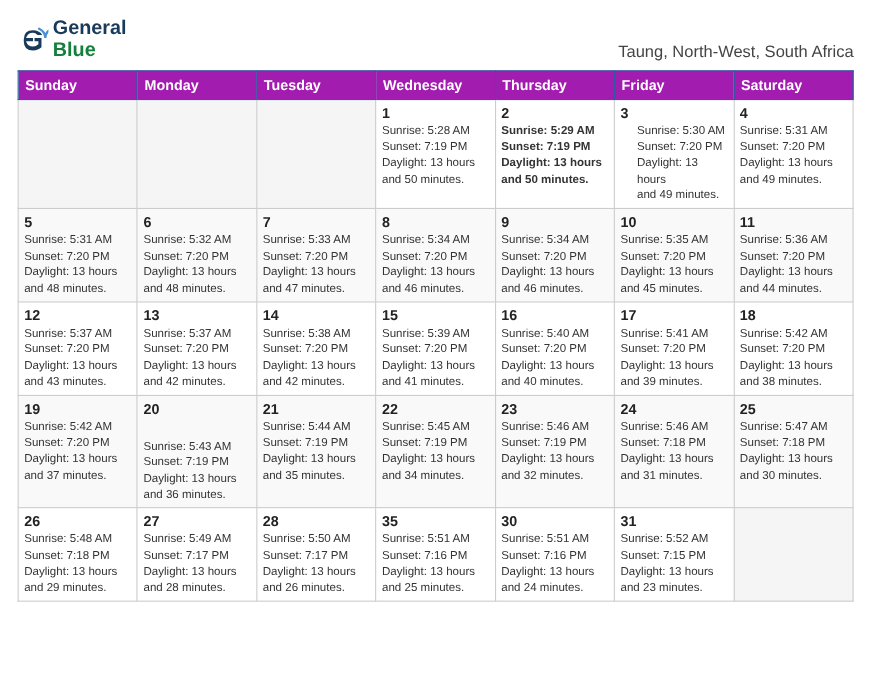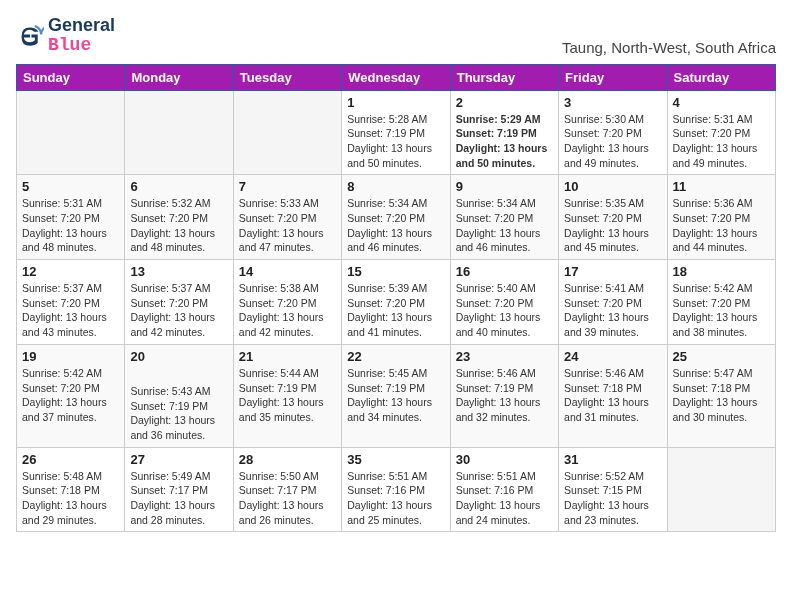--- a/index.html
+++ b/index.html
@@ -89,21 +89,21 @@
 <body>
 
 <div class="header">
   <div class="logo">
     <svg class="logo-icon" viewBox="0 0 40 40" xmlns="http://www.w3.org/2000/svg">
       <path d="M8 20 Q8 8 20 8 Q28 8 32 14 L26 14 Q23 11 20 11 Q13 11 11 18 L20 18 L20 22 L11 22 Q13 29 20 29 Q24 29 27 26 L27 22 L22 22 L22 18 L31 18 L31 30 Q27 34 20 34 Q8 34 8 22 Z" fill="#1a3a5c"></path>
       <path d="M28 6 Q36 10 36 18 Q36 10 44 6" fill="none" stroke="#4a90d9" stroke-width="3" stroke-linecap="round"></path>
     </svg>
     <div class="logo-text">
       <div>General</div>
-      <div style="color:#ec4899;font-family:Liberation Mono, monospace;">Blue</div>
+      <div style="color:#15803d;">Blue</div>
     </div>
   </div>
   <div class="title-block">
     <div class="location-title">Taung, North-West, South Africa</div>
   </div>
 </div>
 
 <table class="calendar">
   <thead>
     <tr>
@@ -130,21 +130,21 @@
         </td>
         <td>
           <span class="day-number">2</span>
           <div class="day-info" style="white-space: pre-line; font-weight: bold;">Sunrise: 5:29 AM
 Sunset: 7:19 PM
 Daylight: 13 hours
 and 50 minutes.</div>
         </td>
         <td>
           <span class="day-number">3</span>
-          <div class="day-info" style="white-space: pre-line;">Sunrise: 5:30 AM
+          <div class="day-info" style="white-space: pre-line; margin-left: 15px;">Sunrise: 5:30 AM
 Sunset: 7:20 PM
 Daylight: 13 hours
 and 49 minutes.</div>
         </td>
         <td>
           <span class="day-number">4</span>
           <div class="day-info" style="white-space: pre-line;">Sunrise: 5:31 AM
 Sunset: 7:20 PM
 Daylight: 13 hours
 and 49 minutes.</div>

